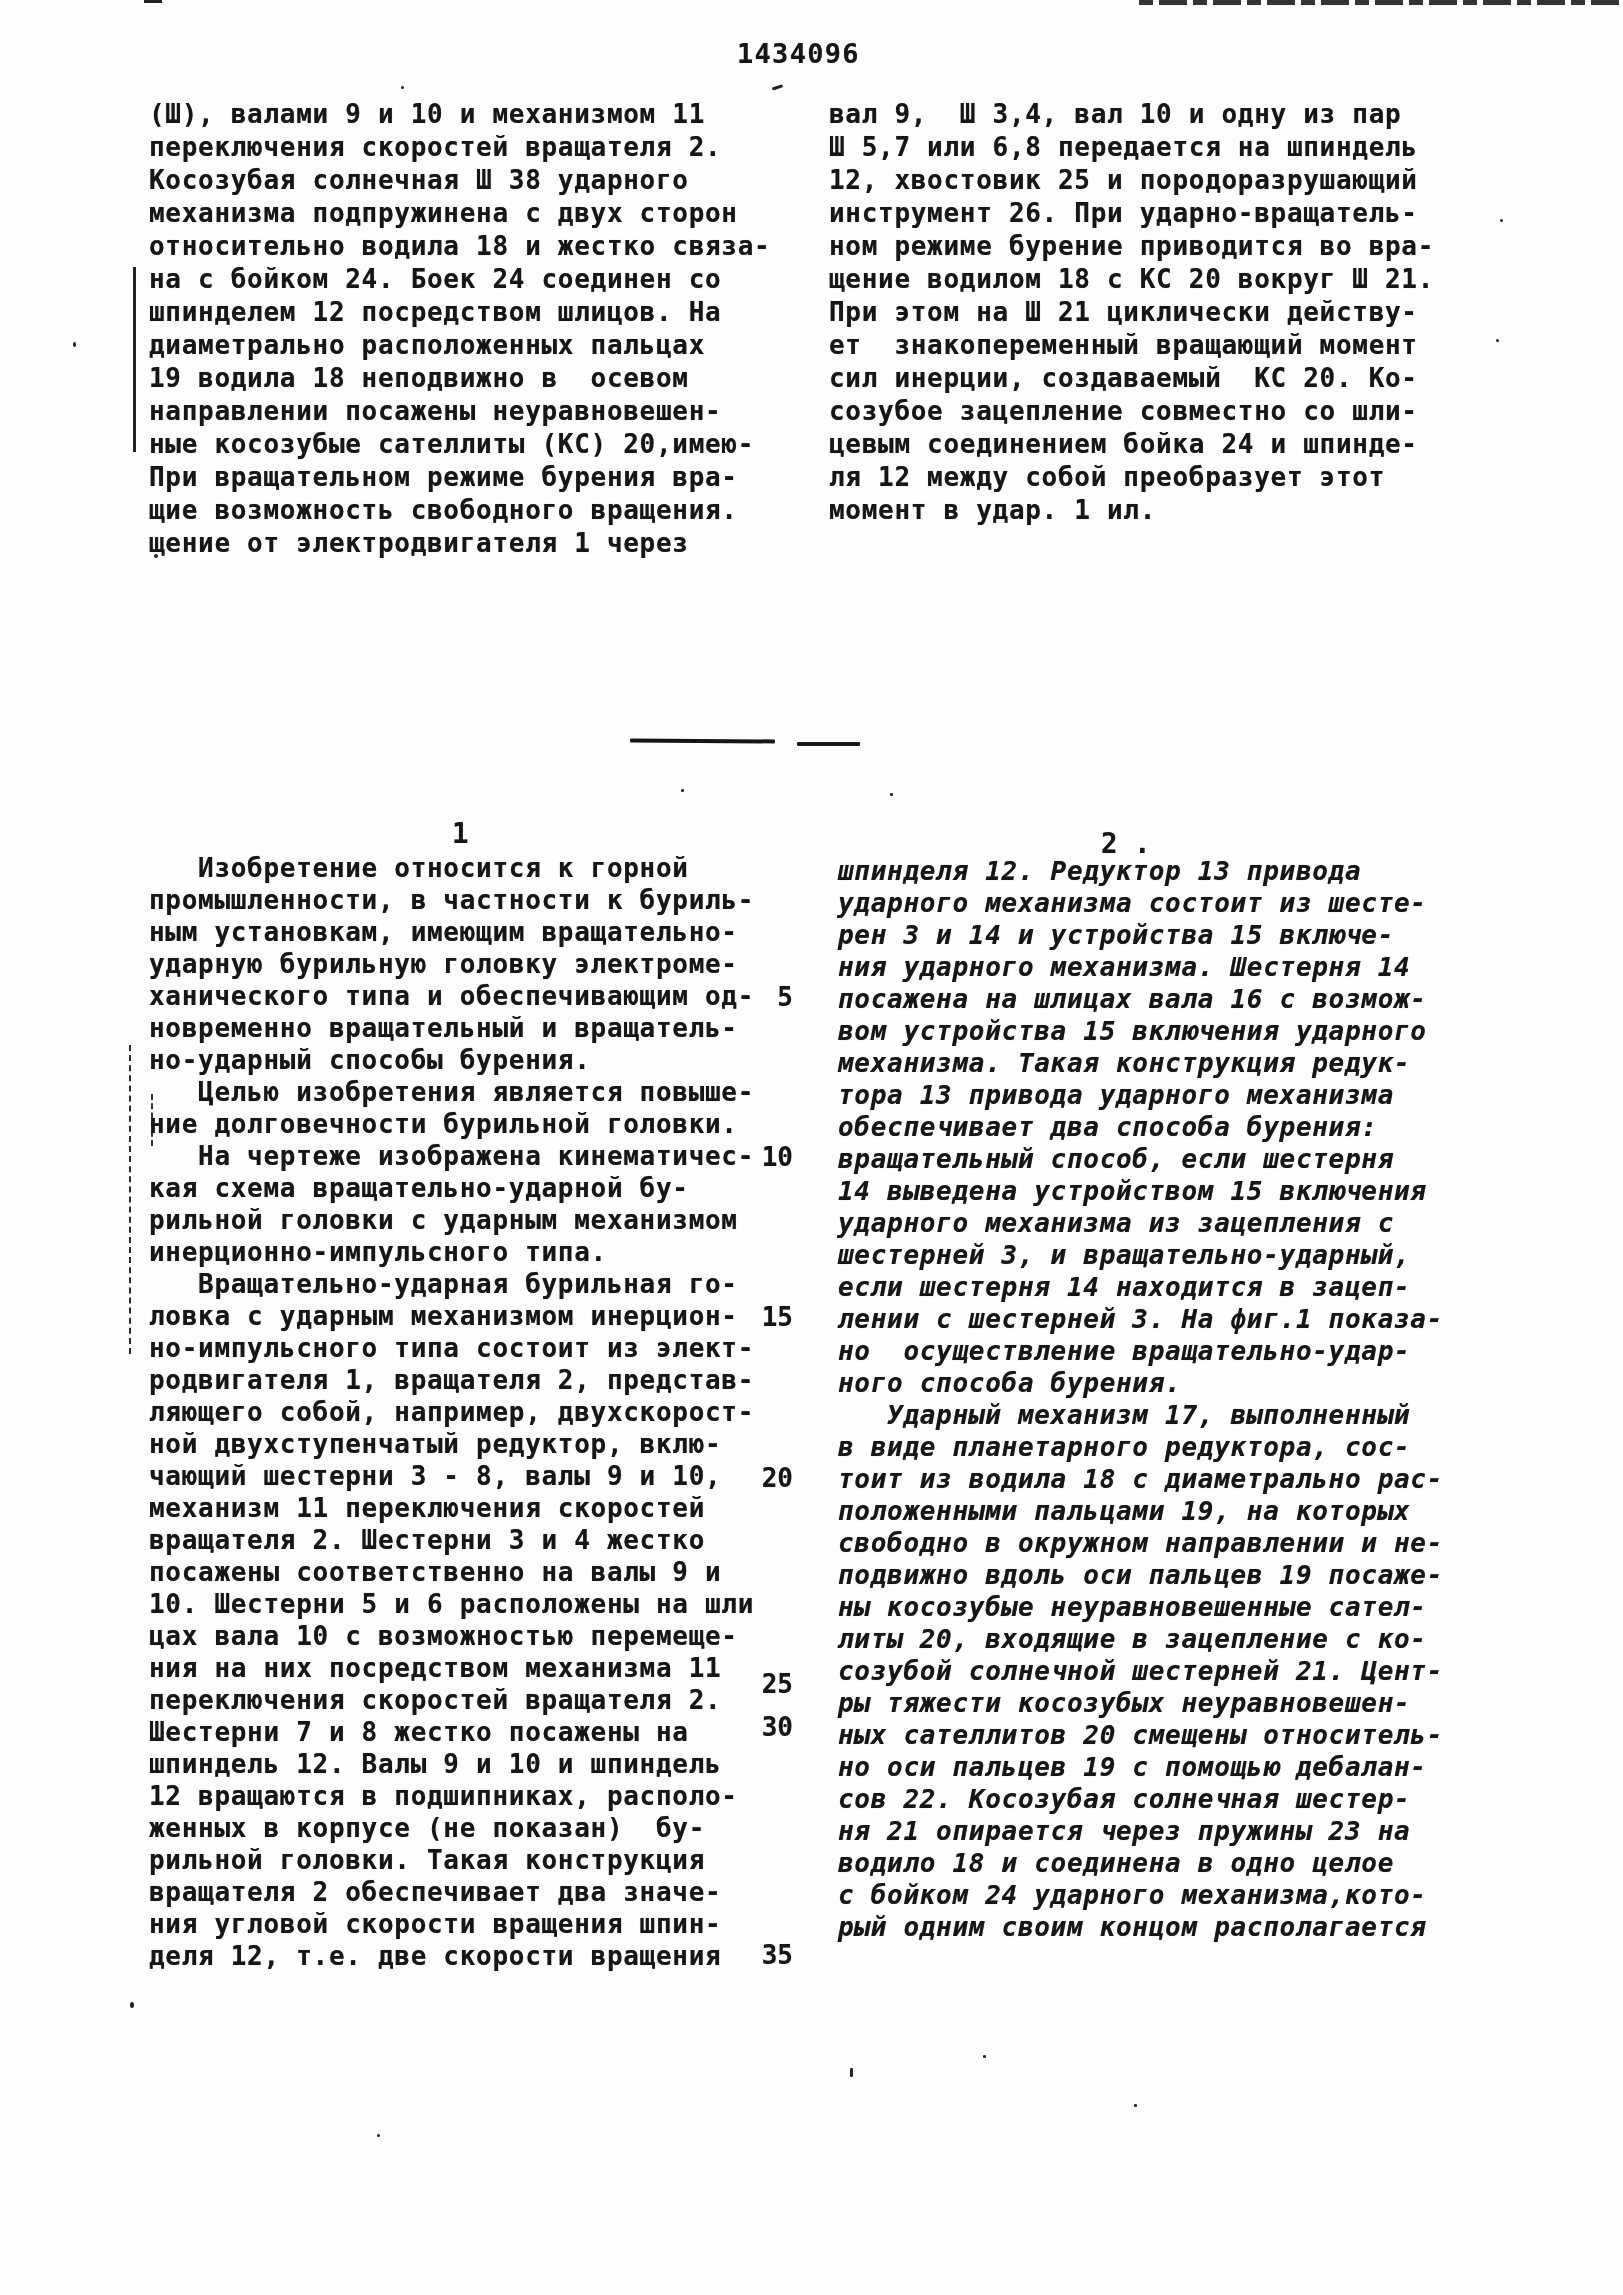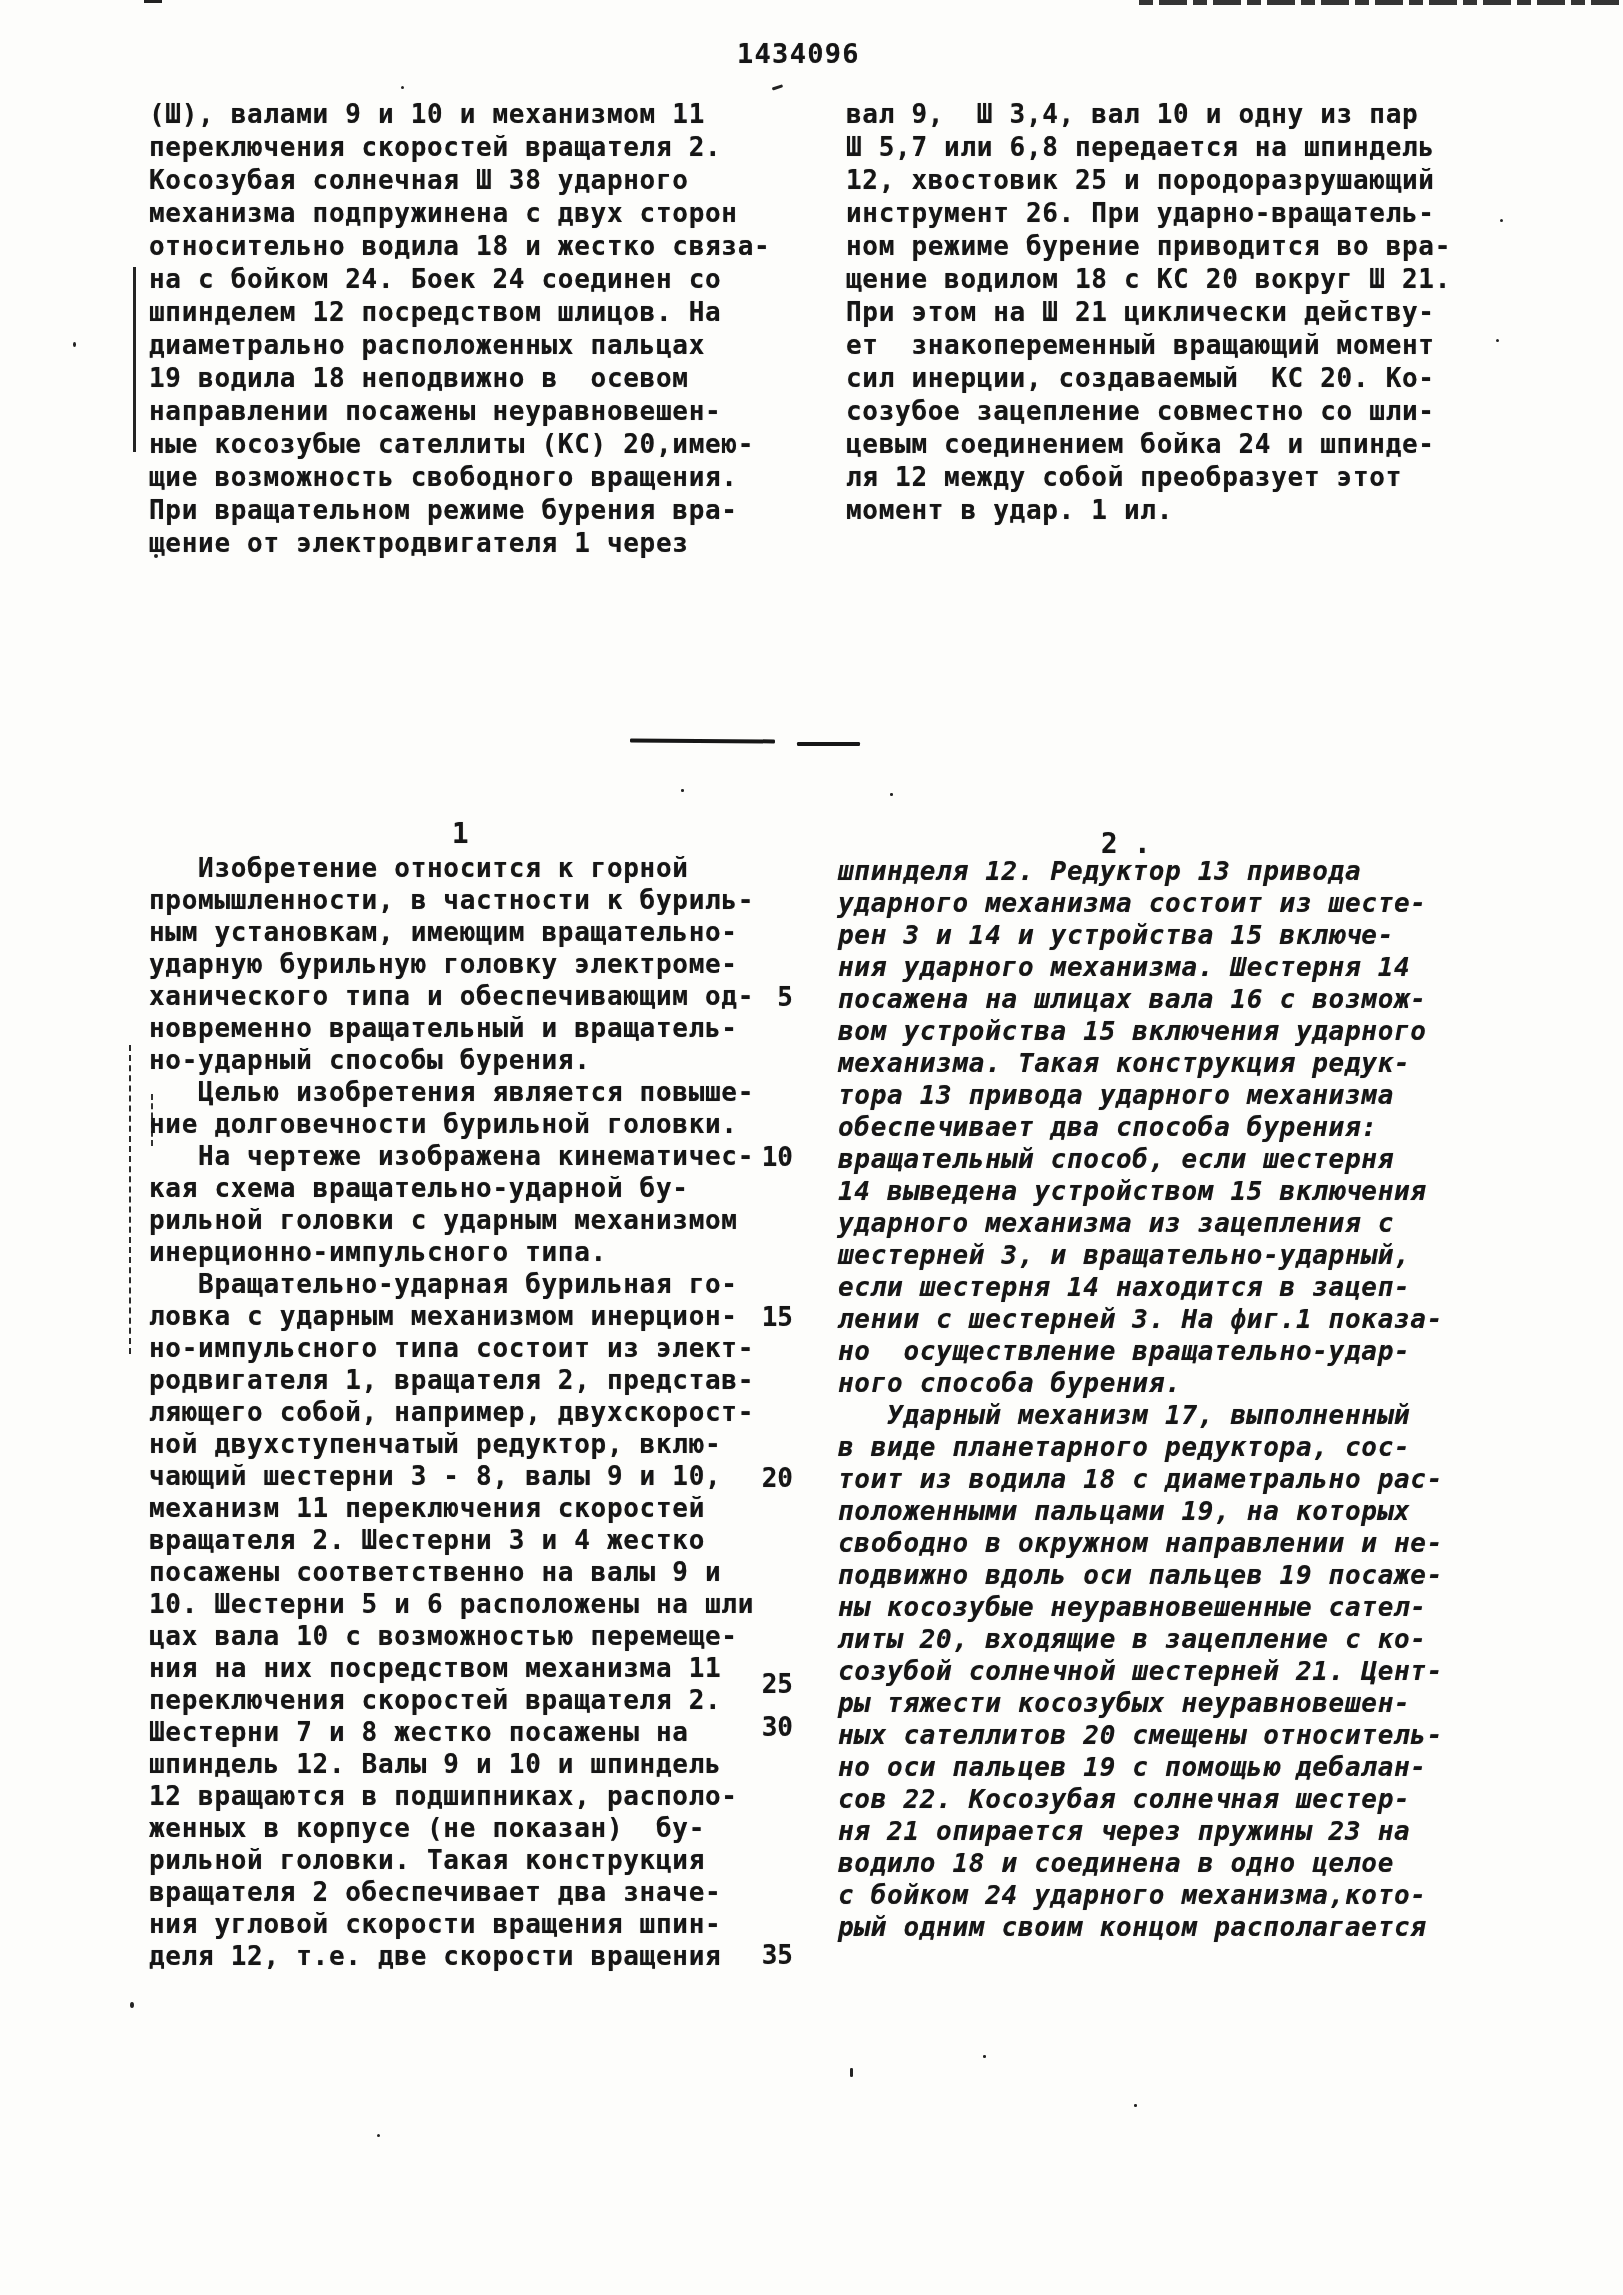--- a/index.html
+++ b/index.html
@@ -17,21 +17,21 @@
   .line {
     white-space: pre;
     font-size: 26px;
     letter-spacing: 0.7px;
     text-shadow: 0 0 0.7px rgba(20,20,20,0.55);
   }
   .abstract .line { line-height: 33px; }
   .bodycol  .line { line-height: 32px; }
   .col { position: absolute; }
   .abstract-left  { left: 149px;  top: 98px; }
-  .abstract-right { left: 846px; top: 98px; }
+  .abstract-right { left: 829px; top: 98px; }
   .body-left      { left: 149px;  top: 852px; }
   .body-right     { left: 838px; top: 855px; font-style: italic; }
   .pagenum {
     position: absolute;
     left: 737px; top: 38px;
     font-size: 27px;
     letter-spacing: 1.3px;
     white-space: pre;
     text-shadow: 0 0 0.7px rgba(20,20,20,0.55);
   }
@@ -98,22 +98,22 @@
       <div class="line">переключения скоростей вращателя 2.</div>
       <div class="line">Косозубая солнечная Ш 38 ударного</div>
       <div class="line">механизма подпружинена с двух сторон</div>
       <div class="line">относительно водила 18 и жестко связа-</div>
       <div class="line">на с бойком 24. Боек 24 соединен со</div>
       <div class="line">шпинделем 12 посредством шлицов. На</div>
       <div class="line">диаметрально расположенных пальцах</div>
       <div class="line">19 водила 18 неподвижно в  осевом</div>
       <div class="line">направлении посажены неуравновешен-</div>
       <div class="line">ные косозубые сателлиты (КС) 20,имею-</div>
+      <div class="line">При вращательном режиме бурения вра-</div>
       <div class="line">щие возможность свободного вращения.</div>
-      <div class="line">При вращательном режиме бурения вра-</div>
       <div class="line">щение от электродвигателя 1 через</div>
     </div>
   <div class="col abstract abstract-right">
       <div class="line">вал 9,  Ш 3,4, вал 10 и одну из пар</div>
       <div class="line">Ш 5,7 или 6,8 передается на шпиндель</div>
       <div class="line">12, хвостовик 25 и породоразрушающий</div>
       <div class="line">инструмент 26. При ударно-вращатель-</div>
       <div class="line">ном режиме бурение приводится во вра-</div>
       <div class="line">щение водилом 18 с КС 20 вокруг Ш 21.</div>
       <div class="line">При этом на Ш 21 циклически действу-</div>

